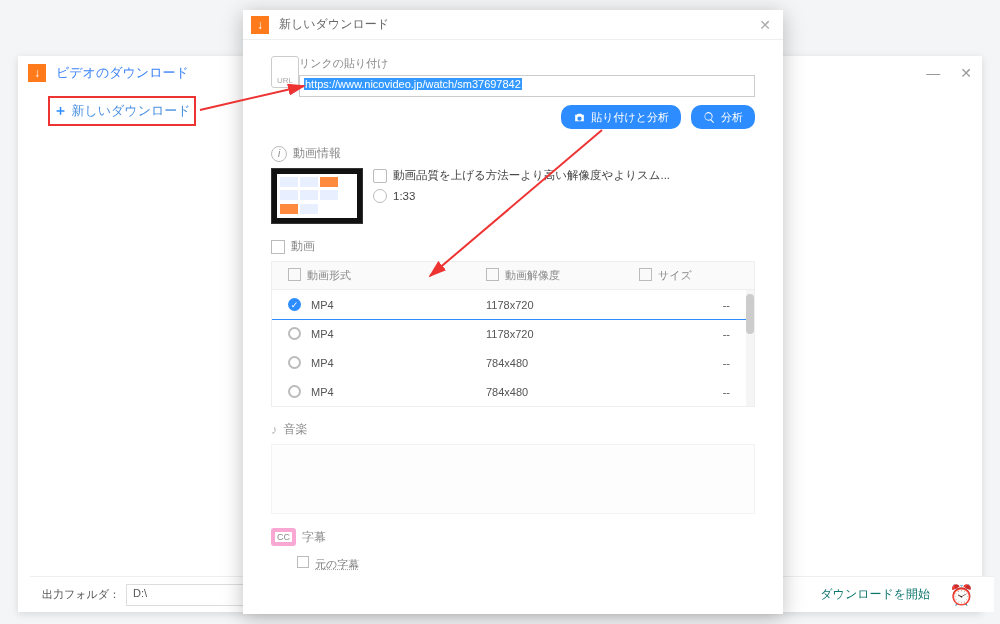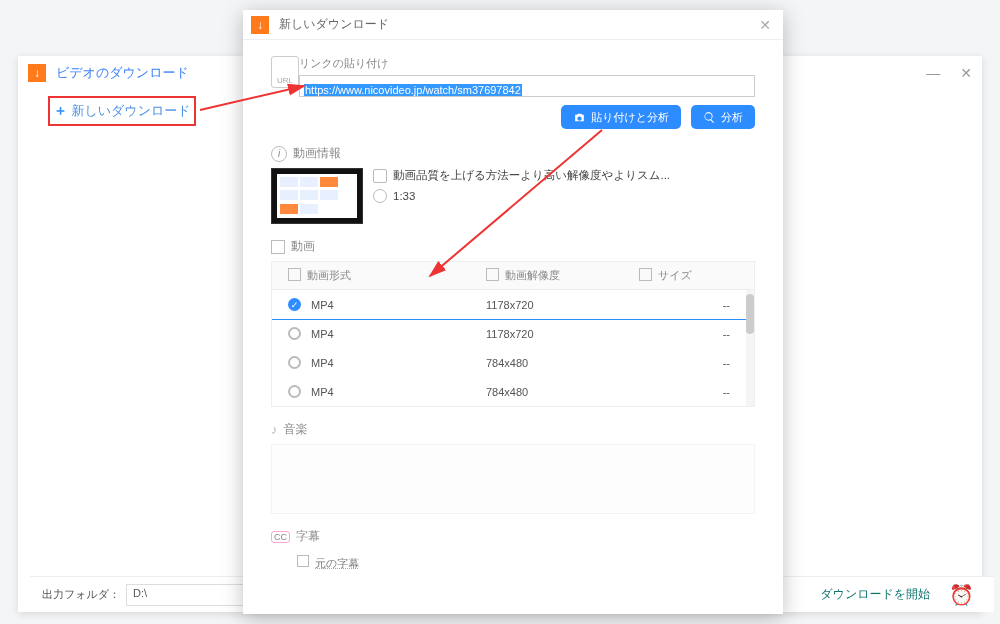--- a/index.html
+++ b/index.html
@@ -20,24 +20,24 @@
 
 .dialog{position:absolute;left:243px;top:10px;width:540px;height:604px;background:#fff;box-shadow:0 4px 20px rgba(0,0,0,.25)}
 .dialog .titlebar{height:30px;display:flex;align-items:center;padding:0 8px;border-bottom:1px solid #eee}
 .dialog .titlebar .title{font-size:12px;color:#666}
 .dialog .close{margin-left:auto;color:#aaa;font-size:14px;padding:0 4px}
 .dialog .body{padding:16px 28px 0 28px;height:540px;overflow:hidden}
 .row-paste{display:flex;align-items:flex-start;margin-bottom:8px}
 .urlicon{width:28px;height:32px;border:1px solid #ccc;border-radius:3px;display:flex;align-items:flex-end;justify-content:center;font-size:8px;color:#aaa;padding-bottom:2px}
 .pastecol{flex:1}
 .pastecol .lbl{font-size:11px;color:#888;margin-bottom:4px}
-.urlinput{width:100%;height:22px;border:1px solid #ccc;padding:8px 4px;font-size:11px}
+.urlinput{width:100%;height:22px;border:1px solid #ccc;padding:2px 4px;font-size:11px}
 .urlinput .sel{background:#3399ff;color:#fff;padding:0 1px}
 .btnrow{display:flex;justify-content:flex-end;gap:10px;margin:8px 0 16px 0}
-.btn{height:24px;padding:0 12px;background:#2d8cff;color:#fff;font-size:11px;border:none;display:flex;align-items:center;gap:5px;border-radius:5px}
+.btn{height:24px;padding:0 12px;background:#2d8cff;color:#fff;font-size:11px;border:none;display:flex;align-items:center;gap:5px;border-radius:10px}
 .btn svg{width:13px;height:13px;fill:#fff}
 .sect{display:flex;align-items:center;gap:6px;color:#888;font-size:12px;margin:6px 0}
 .sect .sicon{width:16px;height:16px;border:1px solid #bbb;border-radius:50%;display:flex;align-items:center;justify-content:center;font-size:10px;font-style:italic}
 .sect .sq{width:14px;height:14px;border:1px solid #bbb}
 .vidinfo{display:flex;gap:10px;margin:6px 0 14px 0}
 .thumb{width:92px;height:56px;background:#111;border:1px solid #333;display:flex;align-items:center;justify-content:center;position:relative}
 .thumb .inner{width:80px;height:44px;background:#fff;display:flex;flex-wrap:wrap;padding:2px}
 .thumb .inner .b{width:18px;height:10px;margin:1px;background:#e8f0ff}
 .thumb .inner .bo{background:#ff8a3d}
 .vidmeta{flex:1}
@@ -200,21 +200,21 @@
         </div>
     </div>
 
     <div class="sect" style="margin-top:14px">
       <span style="font-size:13px;color:#bbb">♪</span>
       <span>音楽</span>
     </div>
     <div style="height:70px;background:#fdfdfd;border:1px solid #f3f3f3"></div>
 
     <div class="sect" style="margin-top:14px">
-      <span style="border:1px solid #f9a8d4;border-radius:3px;padding:0 2px;font-size:9px">CC</span>
+      <span style="border:4px solid #f9a8d4;border-radius:3px;padding:0 2px;font-size:9px">CC</span>
       <span>字幕</span>
     </div>
     <div class="subrow">
       <span><span class="chk"></span><span class="underline">元の字幕</span></span>
     </div>
   </div>
 </div>
 
 <svg class="arrow" style="left:0;top:0" width="1000" height="624">
   <defs>

